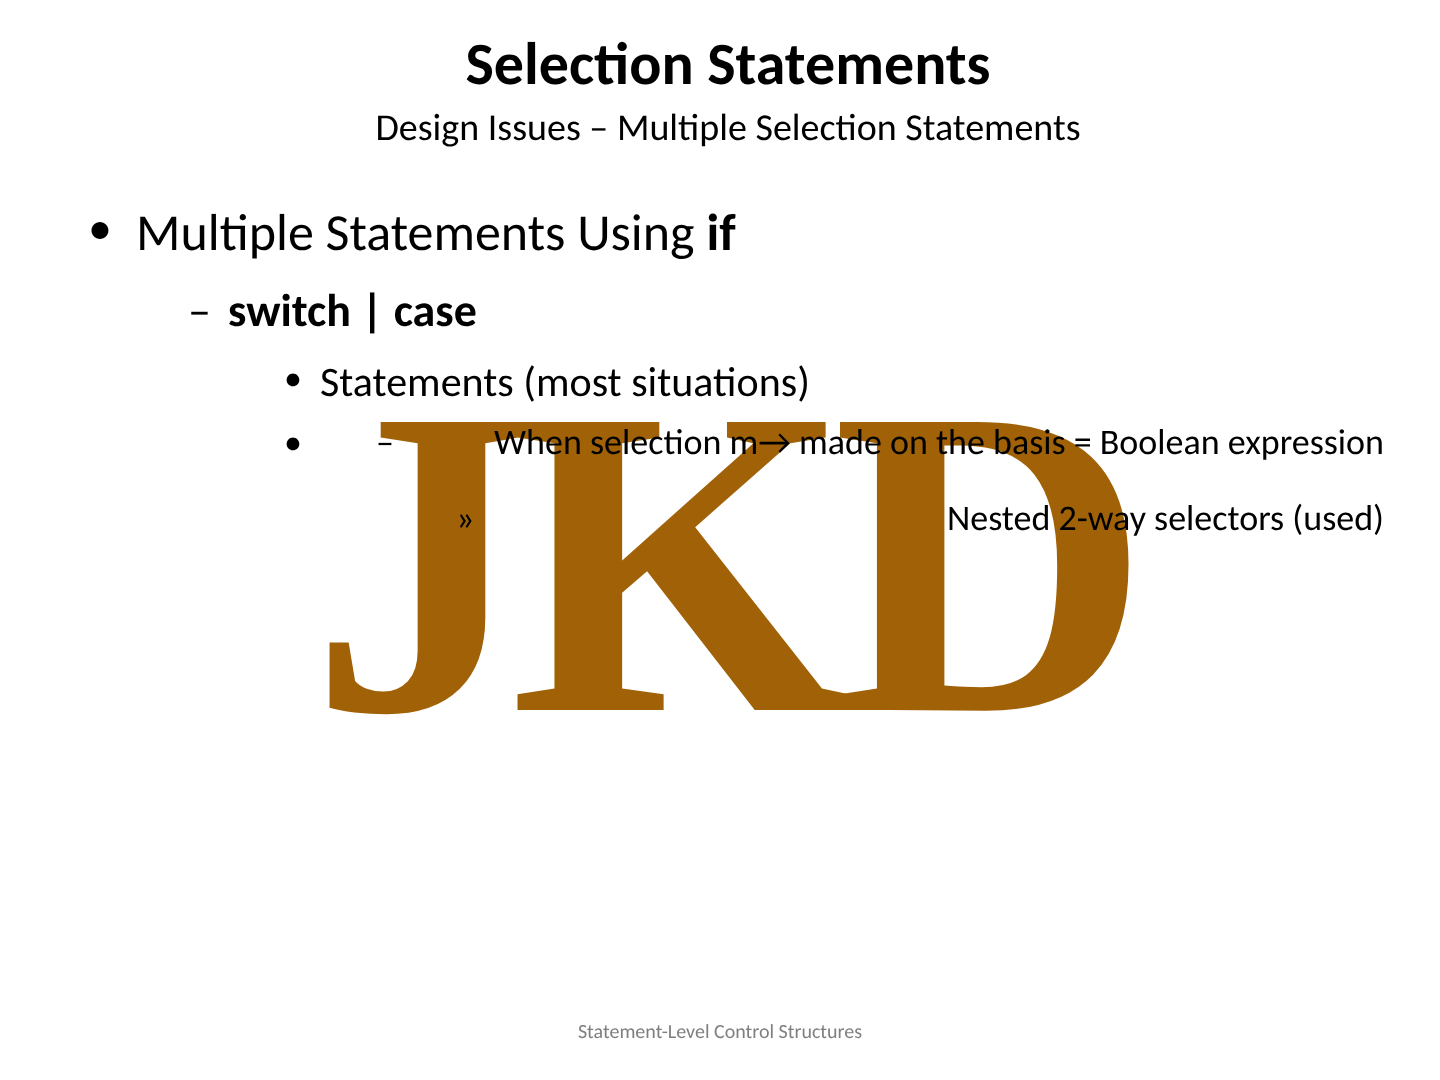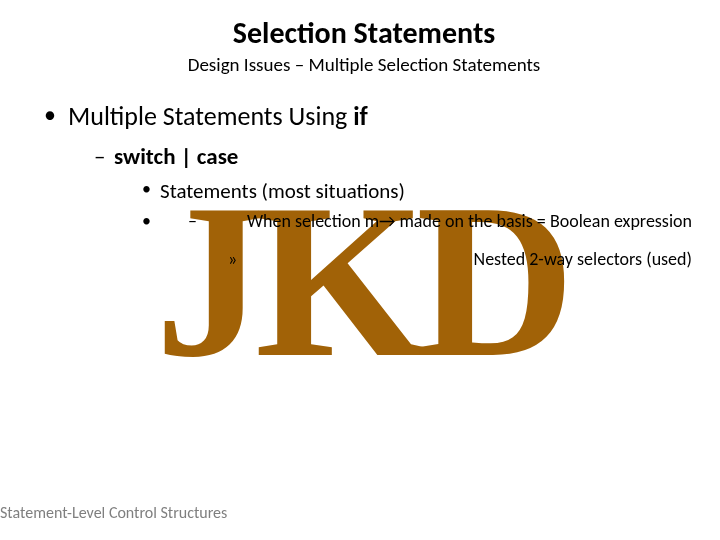--- a/index.html
+++ b/index.html
@@ -105,21 +105,22 @@
   }
   .l5 > li::before {
     content: "»";
     position: absolute; left: 0; top: 0;
   }
   .bold { font-weight: 700; text-align: right; }
   .footer {
     position: absolute;
     bottom: 18px;
     left: 0; right: 0;
-    font-size: 16px;
+    text-align: center;
+    font-size: 10px;
     color: #7f7f7f;
   }
 </style>
 </head>
 <body>
 
 <div class="watermark">JKD</div>
 
 <div class="slide">
   <h1 class="title">Selection Statements</h1>

